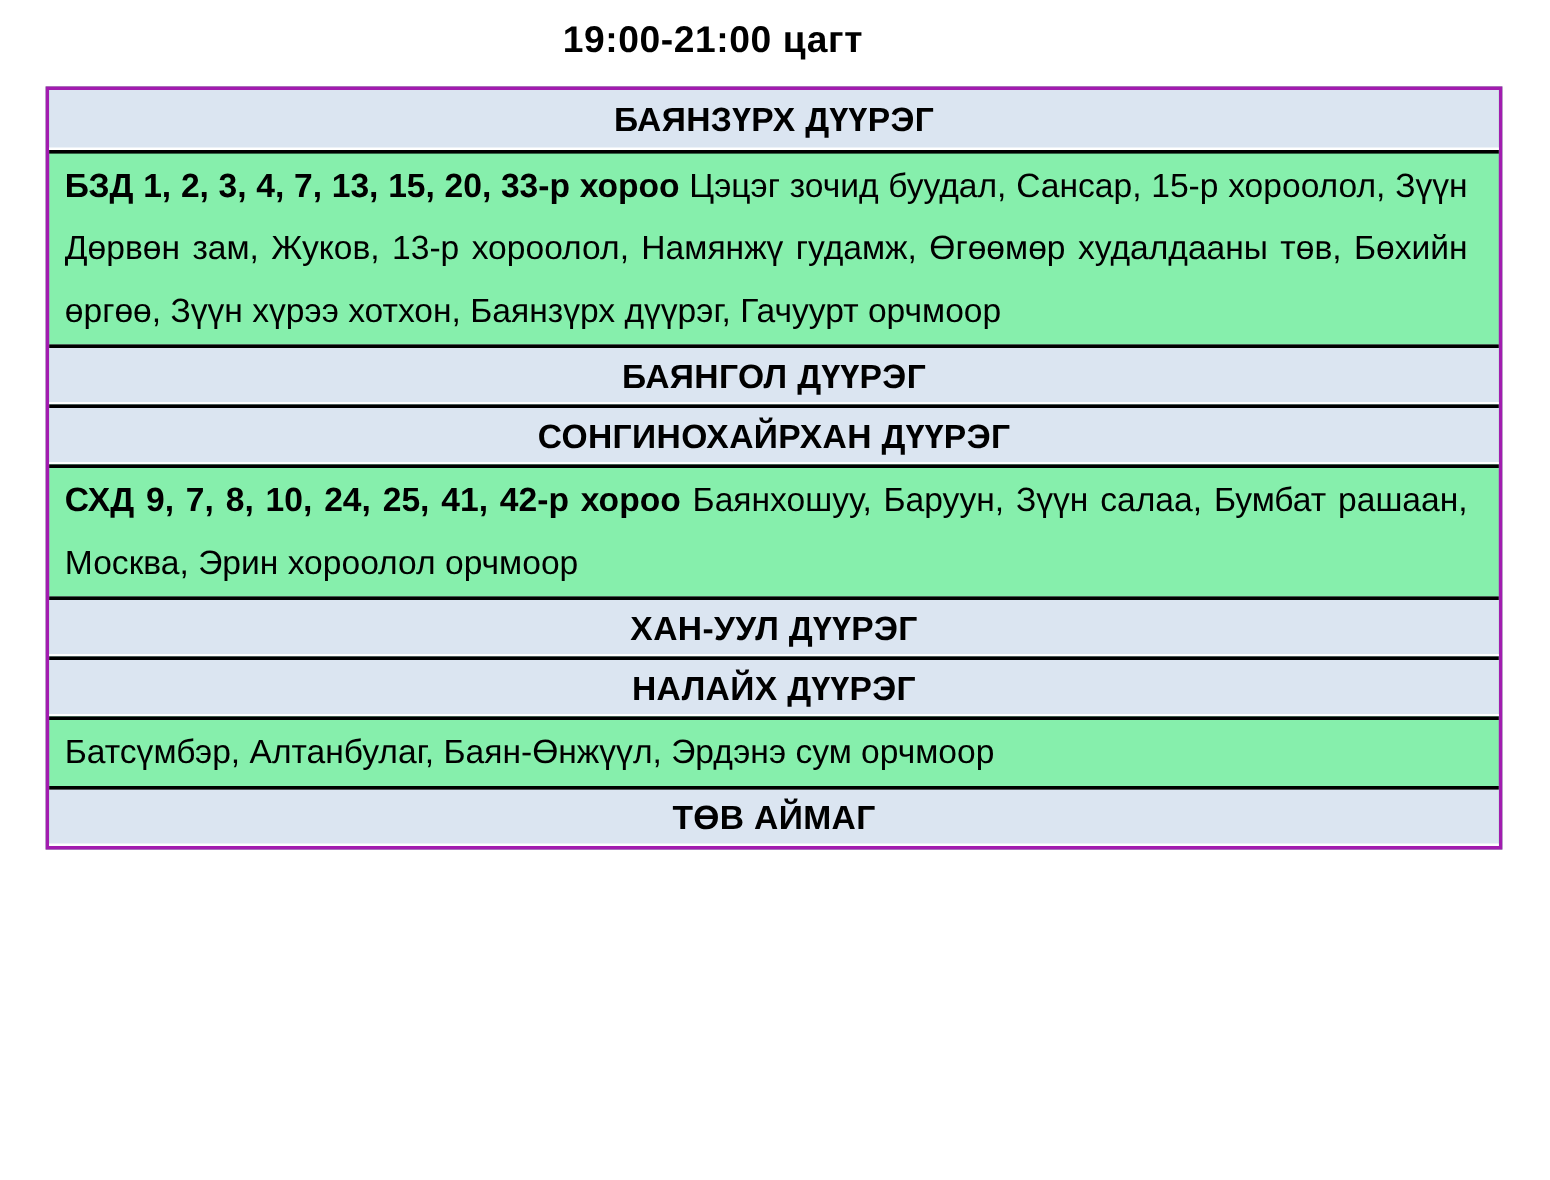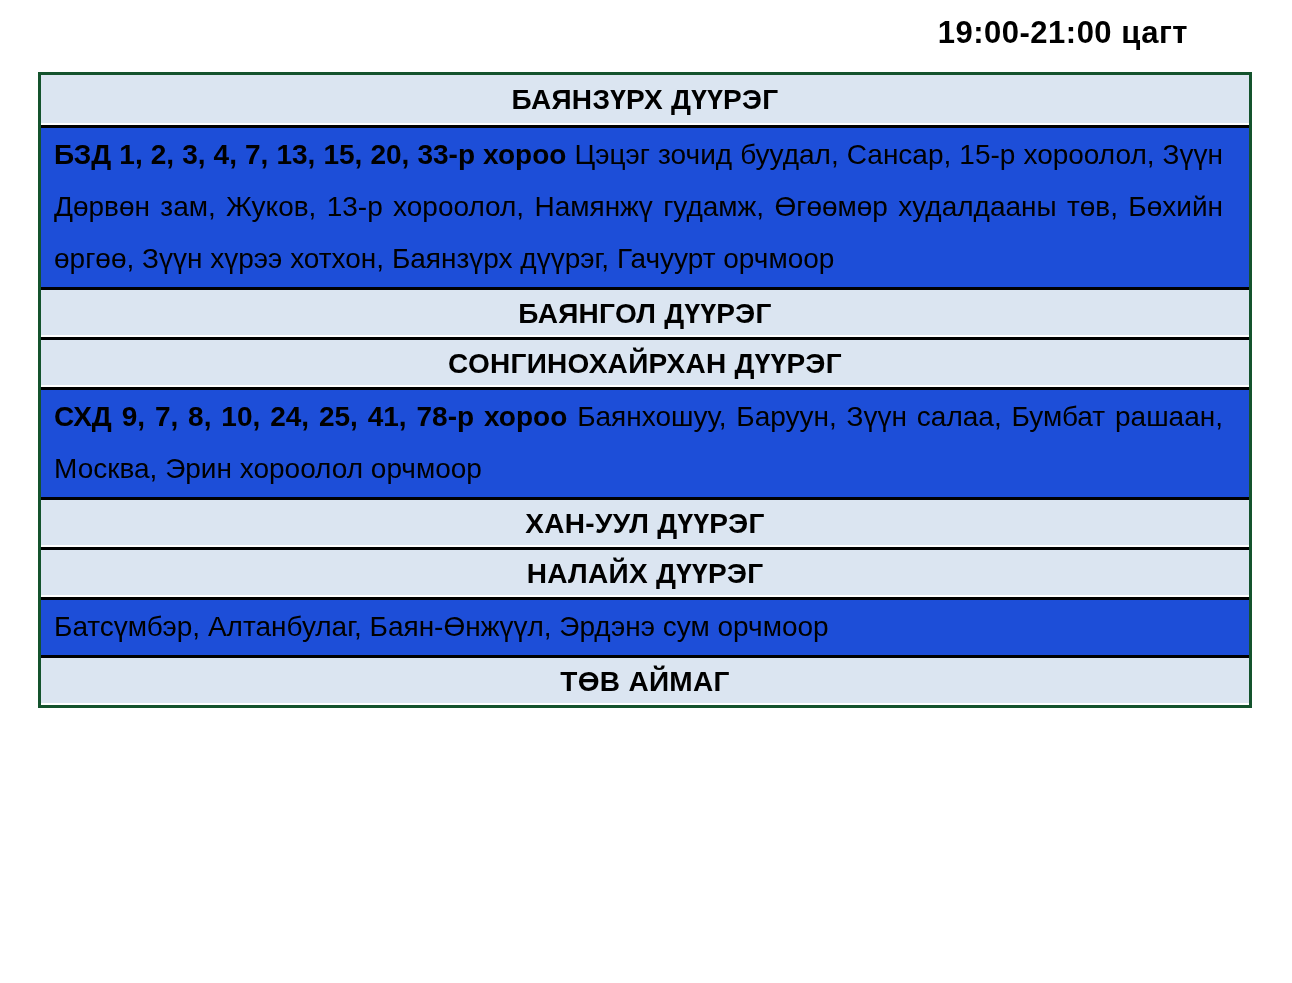--- a/index.html
+++ b/index.html
@@ -7,31 +7,31 @@
     width: 1292px;
     height: 983px;
     background: #ffffff;
     font-family: "Liberation Sans", sans-serif;
     color: #000000;
     overflow: hidden;
   }
   .doc-title {
     margin-top: 13px;
     width: 1188px;
-    text-align: right;
+    text-align: center;
     font-size: 31px;
     font-weight: bold;
     line-height: 40px;
     letter-spacing: 0.5px;
   }
   .schedule-table {
     margin: 19px 0 0 38px;
     width: 1214px;
-    border: 3px solid #14532d;
-    background: #1d4ed8;
+    border: 3px solid #a21caf;
+    background: #86efac;
   }
   .row + .row { border-top: 3px solid #000000; }
   .header-row {
     height: 50px;
     background: #dbe5f1;
     box-shadow: inset 0 -2px 0 #ffffff;
     display: flex;
     align-items: center;
     justify-content: center;
     font-size: 28px;
@@ -55,21 +55,21 @@
     <div class="row header-row">
       <span>БАЯНЗҮРХ ДҮҮРЭГ</span>
     </div>
     <div class="row content-row"><span class="lead">БЗД 1, 2, 3, 4, 7, 13, 15, 20, 33-р хороо</span> <span>Цэцэг зочид буудал, Сансар, 15-р хороолол, Зүүн Дөрвөн зам, Жуков, 13-р хороолол, Намянжү гудамж, Өгөөмөр худалдааны төв, Бөхийн өргөө, Зүүн хүрээ хотхон, Баянзүрх дүүрэг, Гачуурт орчмоор</span></div>
     <div class="row header-row">
       <span>БАЯНГОЛ ДҮҮРЭГ</span>
     </div>
     <div class="row header-row">
       <span>СОНГИНОХАЙРХАН ДҮҮРЭГ</span>
     </div>
-    <div class="row content-row"><span class="lead">СХД 9, 7, 8, 10, 24, 25, 41, 78-р хороо</span> <span>Баянхошуу, Баруун, Зүүн салаа, Бумбат рашаан, Москва, Эрин хороолол орчмоор</span></div>
+    <div class="row content-row"><span class="lead">СХД 9, 7, 8, 10, 24, 25, 41, 42-р хороо</span> <span>Баянхошуу, Баруун, Зүүн салаа, Бумбат рашаан, Москва, Эрин хороолол орчмоор</span></div>
     <div class="row header-row">
       <span>ХАН-УУЛ ДҮҮРЭГ</span>
     </div>
     <div class="row header-row">
       <span>НАЛАЙХ ДҮҮРЭГ</span>
     </div>
     <div class="row content-row"><span>Батсүмбэр, Алтанбулаг, Баян-Өнжүүл, Эрдэнэ сум орчмоор</span></div>
     <div class="row header-row">
       <span>ТӨВ АЙМАГ</span>
     </div>

